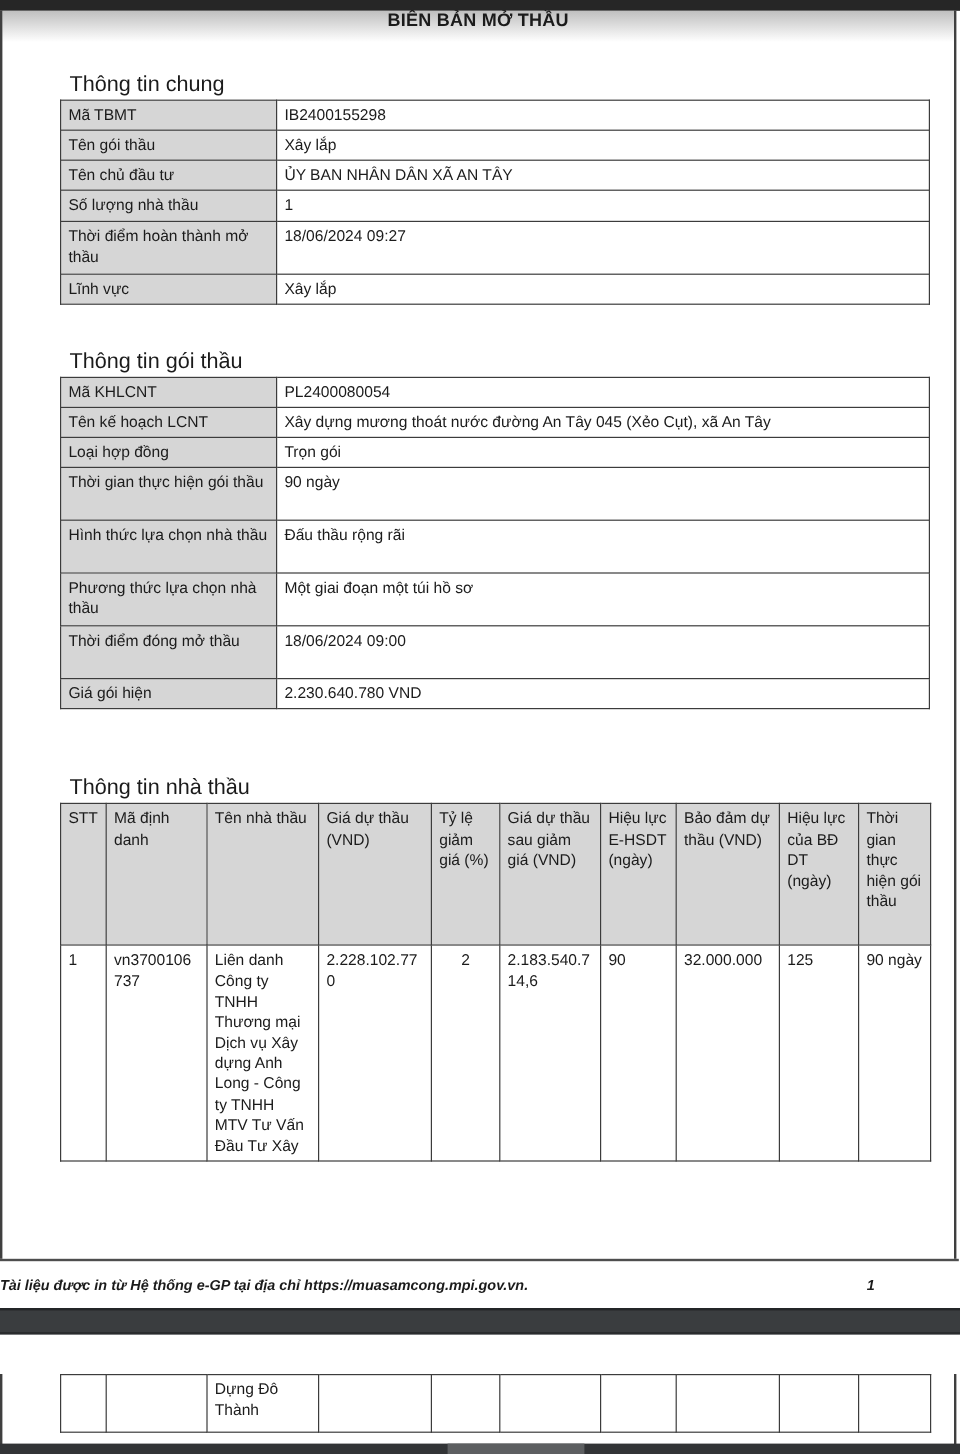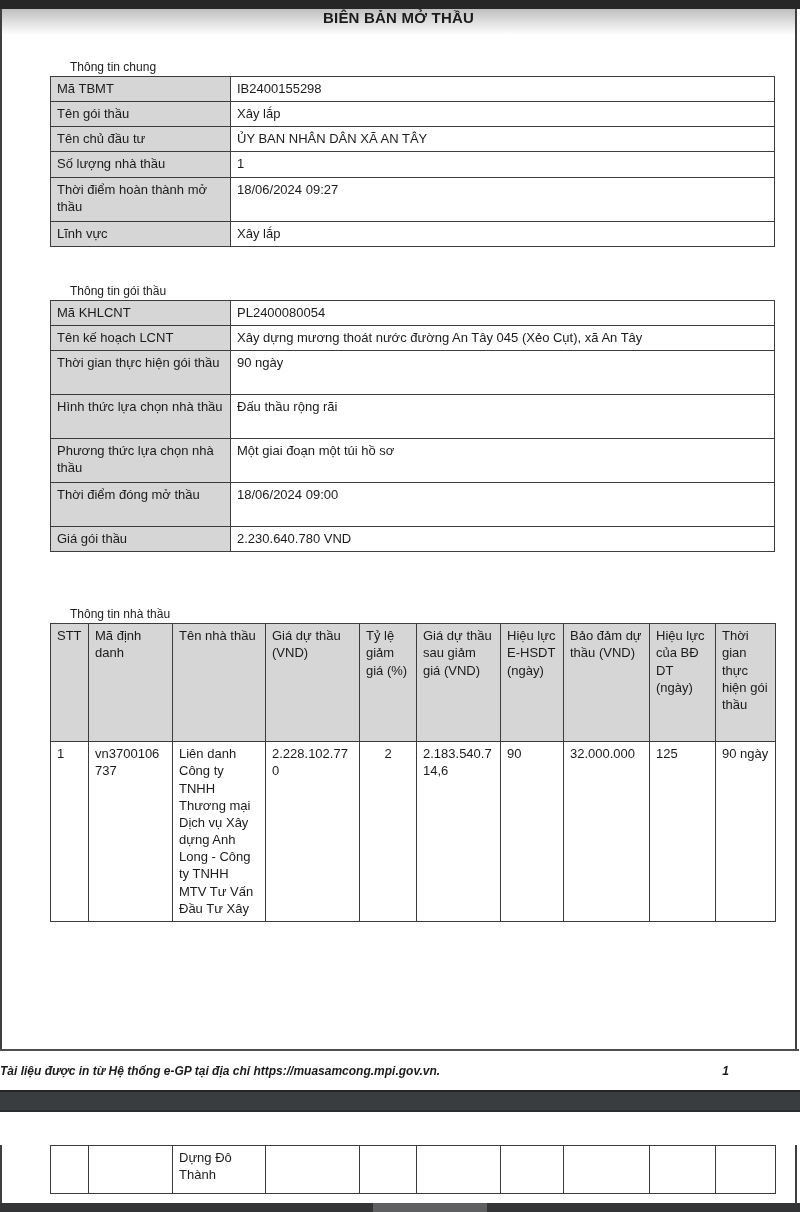--- a/index.html
+++ b/index.html
@@ -11,21 +11,21 @@
   .scroll-thumb { position:absolute; left:373px; top:0; width:114px; height:100%; background:#5d5f61; }
   .page-separator { width:800px; height:22px; background:#3a3d3f; border-top:2px solid #232527; border-bottom:2px solid #2a2c2e; }
 
   .page { position:relative; background:#fff; border-left:2px solid #3f3f3f; border-right:2px solid #3f3f3f; margin-right:3px; }
   .page-1 { height:1081px; background:linear-gradient(#bfbfbf 0px, #ffffff 26px); }
   .page-2 { height:92px; }
 
   .doc-title { text-align:center; font-size:15px; font-weight:bold; letter-spacing:.2px; }
 
   .content { margin-left:48px; width:727px; }
-  .section-label { font-size:12px; margin-left:20px; margin-bottom:2px; }
+  .section-label { font-size:18px; margin-left:8px; margin-bottom:2px; }
   .sec1 { margin-top:34px; }
   .sec2 { margin-top:37px; }
   .sec3 { margin-top:55px; }
 
   table { border-collapse:collapse; width:725px; table-layout:fixed; font-size:13px; }
   table, td, th { border:1.6px solid #3c3c3c; }
   td, th { padding:3px 6px 4px 6px; vertical-align:top; line-height:1.32; text-align:left; font-weight:normal; overflow:hidden; }
   .kv-table td.k { width:180px; background:#d6d6d6; }
   tr.tall td { height:44px; }
 
@@ -94,38 +94,42 @@
       <table class="kv-table">
         <tbody>
             <tr>
           <td class="k">Mã KHLCNT</td>
           <td>PL2400080054</td>
         </tr>
         <tr>
           <td class="k">Tên kế hoạch LCNT</td>
           <td>Xây dựng mương thoát nước đường An Tây 045 (Xẻo Cụt), xã An Tây</td>
         </tr>
+        <tr>
+          <td class="k">Loại hợp đồng</td>
+          <td>Trọn gói</td>
+        </tr>
         <tr class="tall">
           <td class="k">Thời gian thực hiện gói thầu</td>
           <td>90 ngày</td>
         </tr>
         <tr class="tall">
           <td class="k">Hình thức lựa chọn nhà thầu</td>
           <td>Đấu thầu rộng rãi</td>
         </tr>
         <tr class="tall">
           <td class="k">Phương thức lựa chọn nhà thầu</td>
           <td>Một giai đoạn một túi hồ sơ</td>
         </tr>
         <tr class="tall">
           <td class="k">Thời điểm đóng mở thầu</td>
           <td>18/06/2024 09:00</td>
         </tr>
         <tr>
-          <td class="k">Giá gói thầu</td>
+          <td class="k">Giá gói hiện</td>
           <td>2.230.640.780 VND</td>
         </tr>
       </tbody>
         </table>
 
       <div class="section-label sec3">Thông tin nhà thầu</div>
       <table class="bidders-table">
         <tbody>
             <tr>
           <th class="c-stt">STT</th>

